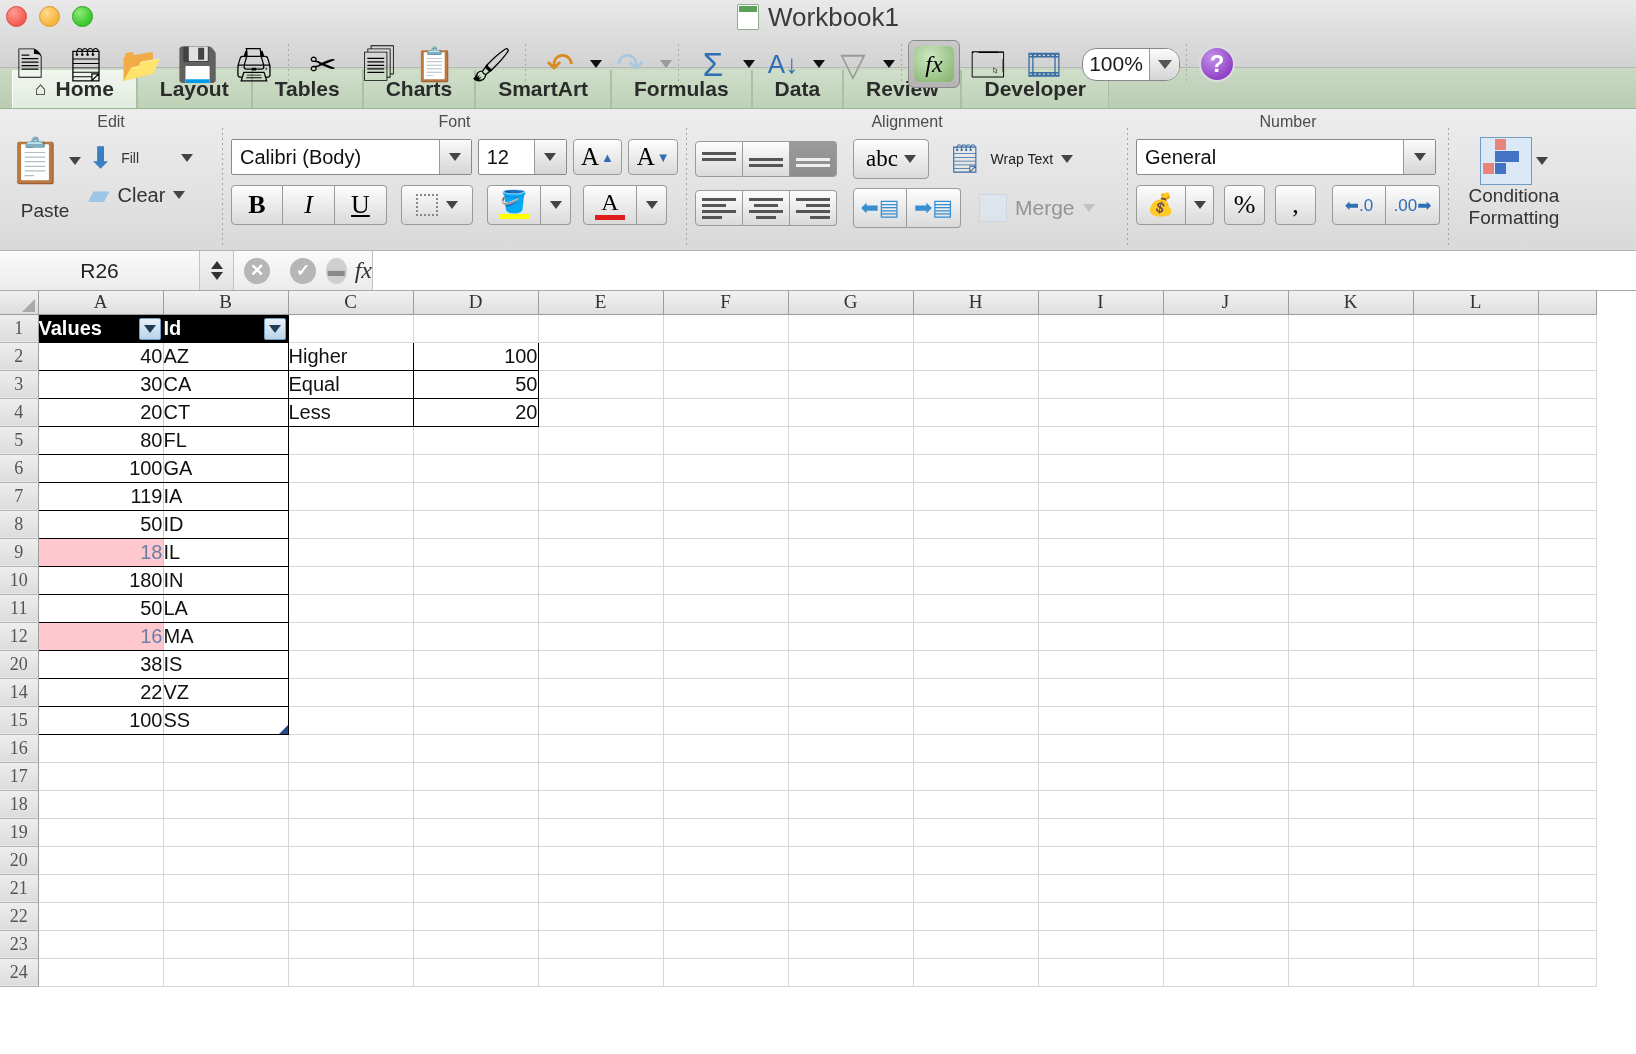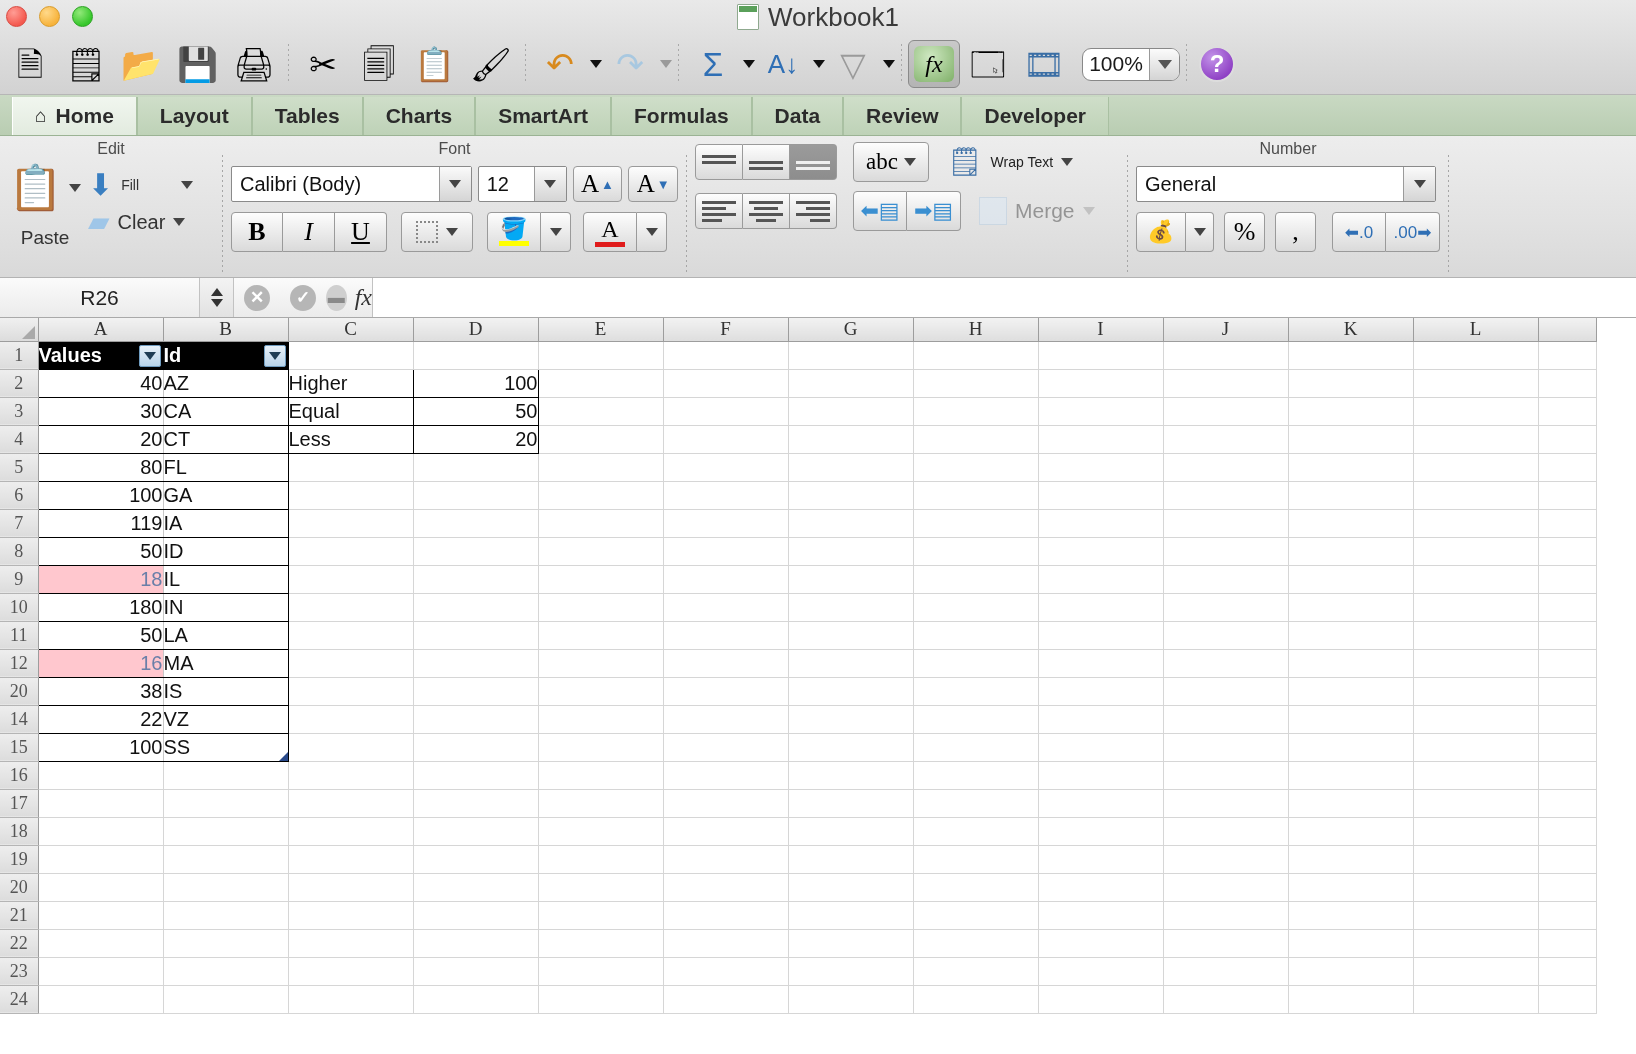--- a/index.html
+++ b/index.html
@@ -7,21 +7,21 @@
     margin: 0; padding: 0;
     width: 1636px; height: 1054px;
     overflow: hidden;
     font-family: "Liberation Sans", sans-serif;
     background: #ffffff;
   }
 
   
   .titlebar {
     position: relative;
-    height: 95px;
+    height: 68px;
     background: linear-gradient(to bottom, #e9e9e9 0%, #dcdcdc 55%, #d2d2d2 100%);
     border-bottom: 1px solid #b6b6b6;
   }
   .traffic {
     position: absolute; top: 6px; left: 6px;
     display: flex; gap: 12px;
   }
   .light { width: 21px; height: 21px; border-radius: 50%; }
   .light.red    { background: radial-gradient(circle at 35% 30%, #ff9d95, #f4594f 70%); border: 1px solid #d9463d; }
   .light.yellow { background: radial-gradient(circle at 35% 30%, #ffd98a, #f7b33c 70%); border: 1px solid #d99a27; }
@@ -63,21 +63,21 @@
     width: 0; height: 0; margin-left: 2px;
     border-left: 6px solid transparent; border-right: 6px solid transparent;
     border-top: 8px solid #111;
   }
   .tb-caret.dim { border-top-color: #9a9a9a; }
   .tb-ico { font-size: 33px; line-height: 1; }
 
   .zoombox {
     display: flex; align-items: center;
     width: 98px; height: 33px; margin-left: 10px;
-    border: 1px solid #888; border-radius: 9px;
+    border: 1px solid #888; border-radius: 14px;
     background: #fff; overflow: hidden;
   }
   .zoombox .zv { flex: 1; text-align: center; font-size: 21px; color: #1a1a1a; }
   .zoombox .zbtn {
     width: 30px; height: 100%;
     background: linear-gradient(to bottom,#fbfbfb,#d4d4d4);
     border-left: 1px solid #999;
     display: flex; align-items: center; justify-content: center;
   }
   .zoombox .zbtn i {
@@ -488,20 +488,21 @@
         </div>
         <div class="btnface" style="width:30px;height:40px;border-radius:0 4px 4px 0;border-left:none">
             <span class="smallcaret"></span>
           </div>
       </div>
     </div>
   </div>
   <div class="group-sep"></div>
 
   <div class="group" style="width:440px">
+    <div class="group-title">Alignment</div>
     <div class="grow" style="padding-top:6px">
       <div style="display:flex">
         <div class="btnface" style="border-radius:4px 0 0 4px">
             <span class="alignglyph">
               <span></span>
               <span></span>
               <span style="visibility:hidden"></span>
             </span>
           </div>
         <div class="btnface" style="border-radius:0;border-left:none">
@@ -603,20 +604,37 @@
             <span style="font-size:17px;color:#2f6fb5">⬅.0</span>
           </div>
         <div class="btnface" style="width:54px;height:40px;border-radius:0 4px 4px 0;border-left:none">
             <span style="font-size:17px;color:#2f6fb5">.00➡</span>
           </div>
       </div>
     </div>
   </div>
   <div class="group-sep"></div>
 
+  <div class="group" style="width:130px;overflow:hidden">
+    <div class="group-title" style="height:24px">&nbsp;</div>
+    <div style="display:flex;flex-direction:column;align-items:center;padding-top:4px">
+      <div style="display:flex;align-items:flex-start;gap:4px">
+        <span style="display:inline-block;width:52px;height:48px;background:
+             linear-gradient(#dbe9f7,#dbe9f7);border:1px solid #6f9cc0;position:relative">
+          <span style="position:absolute;left:14px;top:1px;width:11px;height:11px;background:#e8847c"></span>
+          <span style="position:absolute;left:14px;top:13px;width:24px;height:11px;background:#4472c4"></span>
+          <span style="position:absolute;left:2px;top:25px;width:11px;height:11px;background:#e8847c"></span>
+          <span style="position:absolute;left:14px;top:25px;width:11px;height:11px;background:#4472c4"></span>
+        </span>
+        <span class="smallcaret" style="margin-top:20px"></span>
+      </div>
+      <span style="font-size:19px;color:#333;white-space:nowrap">Conditiona</span>
+      <span style="font-size:19px;color:#333;white-space:nowrap">Formatting</span>
+    </div>
+  </div>
 </div>
 
 <div class="formulabar">
   <div class="namebox">
     <span>R26</span>
   </div>
   <div class="stepper">
     <i class="up"></i>
     <i class="dn"></i>
   </div>

